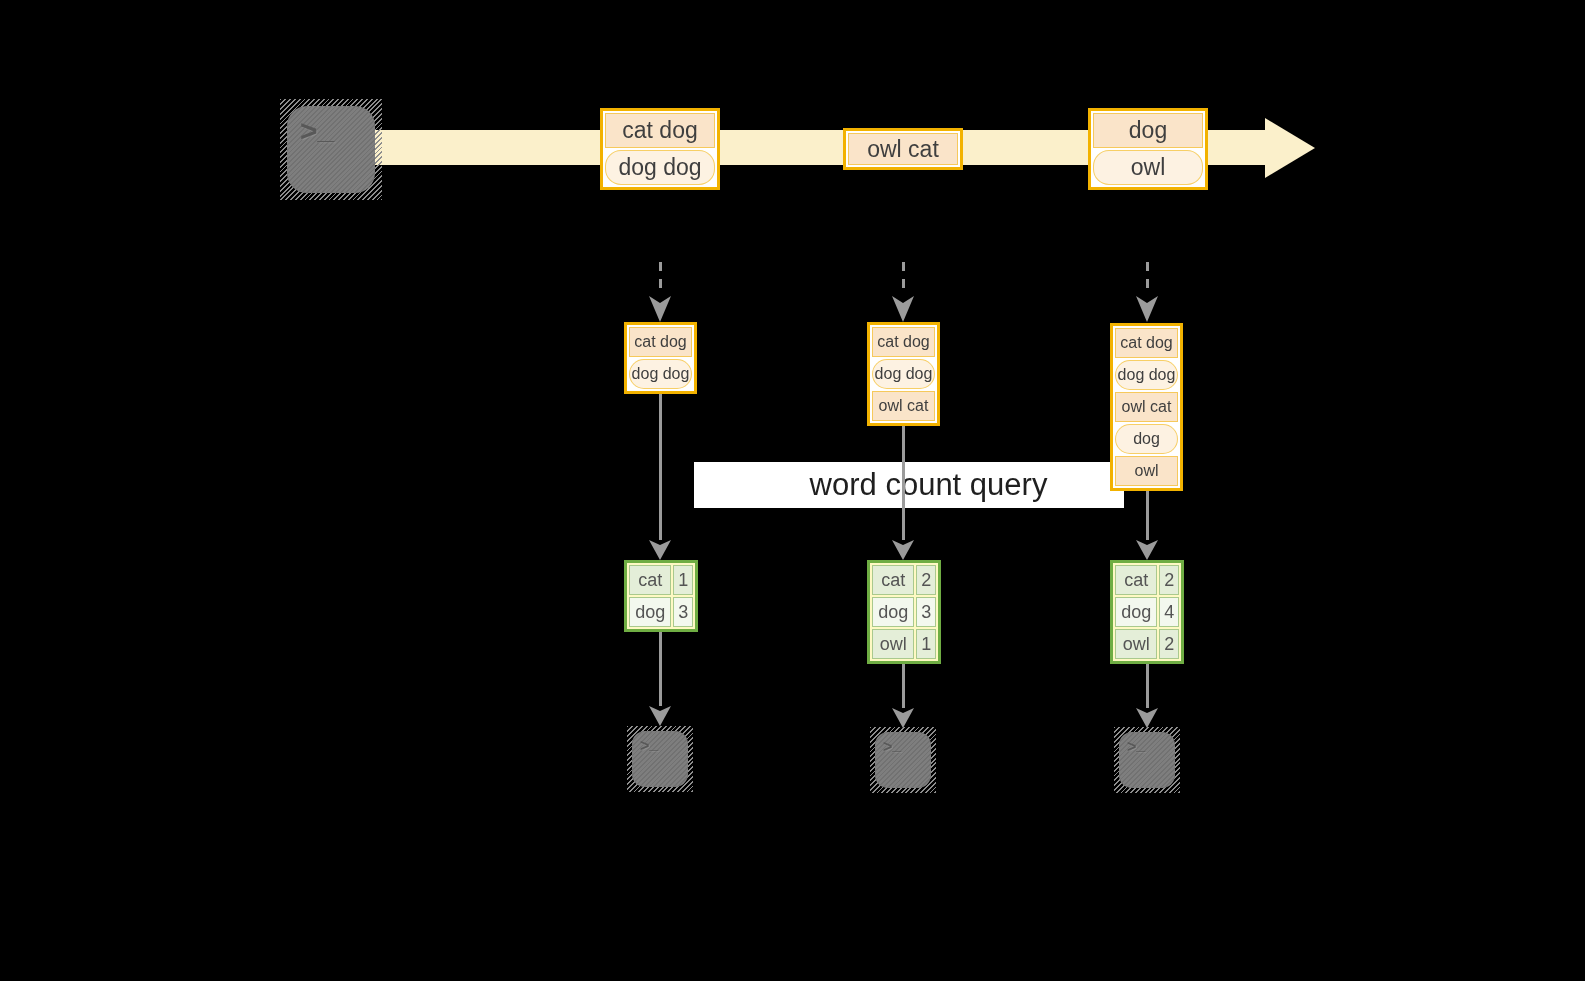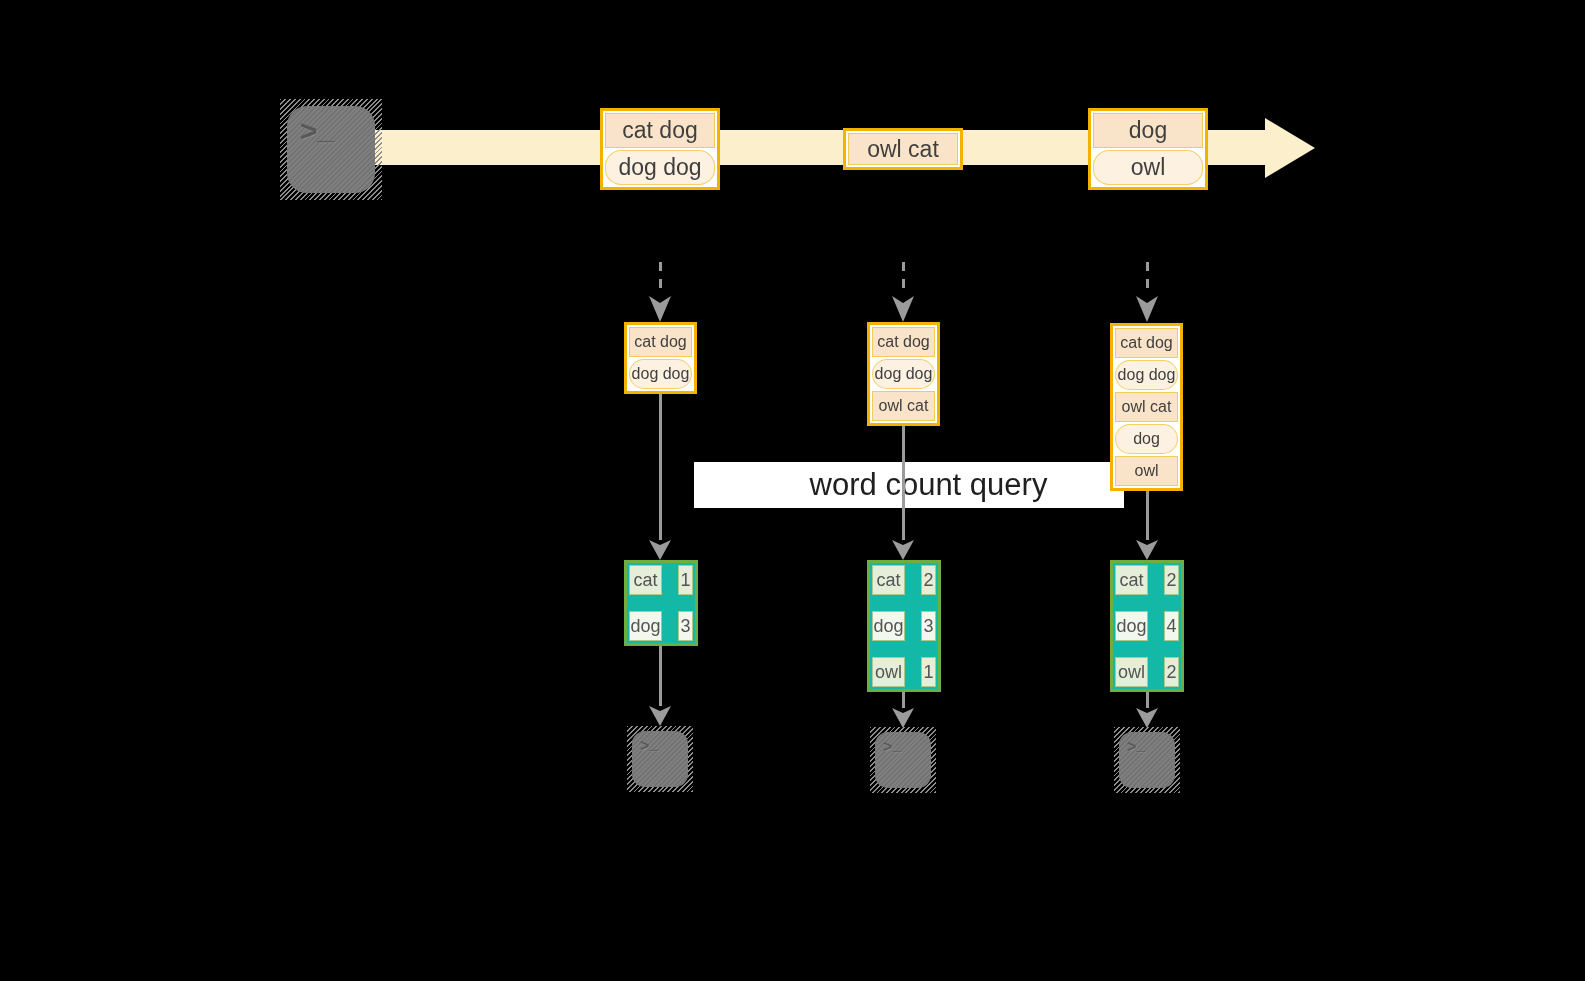--- a/index.html
+++ b/index.html
@@ -29,22 +29,22 @@
         gap:2px;padding:2px;z-index:3;}
   .obox .cell{display:flex;align-items:center;justify-content:center;color:var(--ink);
               border:1px solid rgba(242,178,0,.55);}
   .fill-a{background:var(--peach);}
   .fill-b{background:var(--cream);border-radius:16px;}
   .batch .cell{height:33px;font-size:23px;}
   .batch.single .cell{height:30px;}
   .state .cell{height:28px;font-size:16px;}
 
   
-  .gtable{background:#14b8a6;border:3px solid var(--green);display:grid;
-          grid-template-columns:1fr .46fr;gap:16px;padding:2px;z-index:3;}
+  .gtable{background:#fef9c3;border:3px solid var(--green);display:grid;
+          grid-template-columns:1fr .46fr;gap:2px;padding:2px;z-index:3;}
   .gtable .cell{display:flex;align-items:center;justify-content:center;height:28px;
                 font-size:18px;color:#545454;border:1px solid #a9c98d;}
   .g-a{background:var(--gfillA);}
   .g-b{background:var(--gfillB);}
 
   
   .line{width:3px;background:var(--arrow);z-index:2;}
   .line.dashed{background:repeating-linear-gradient(180deg,var(--arrow) 0 9px,transparent 9px 17px);}
   .ahead{width:22px;z-index:2;}
   .ahead svg{display:block;}

